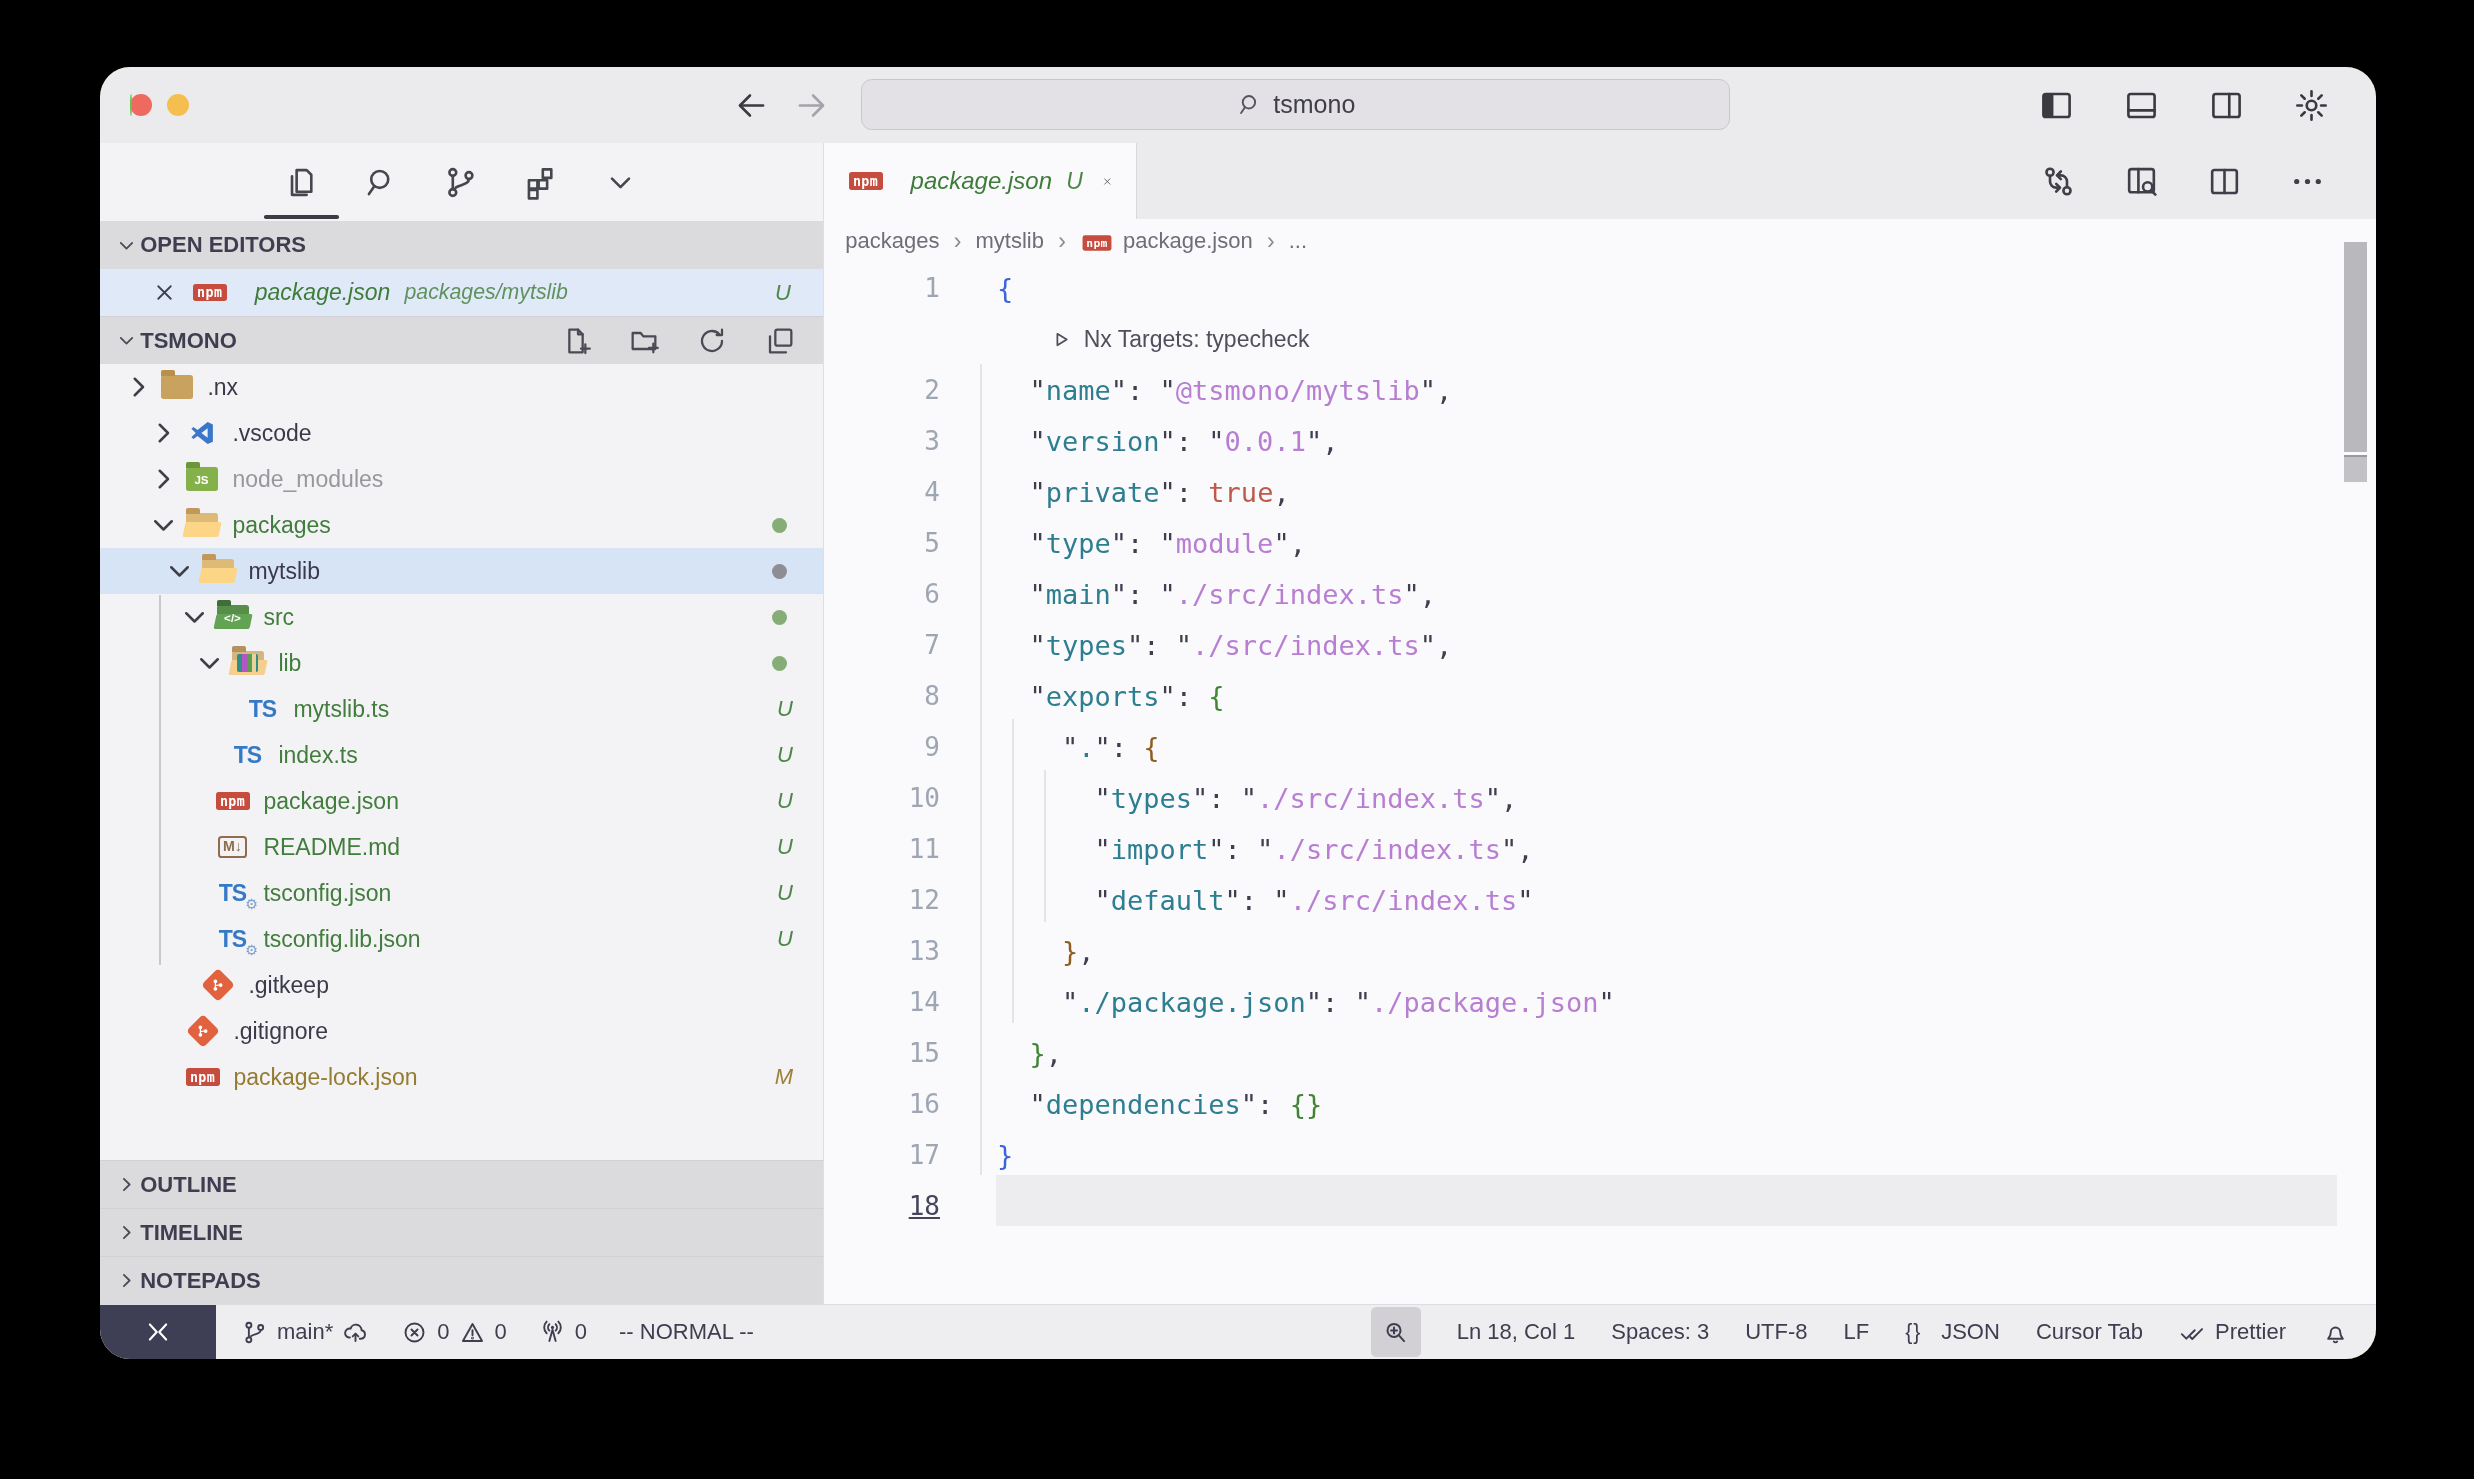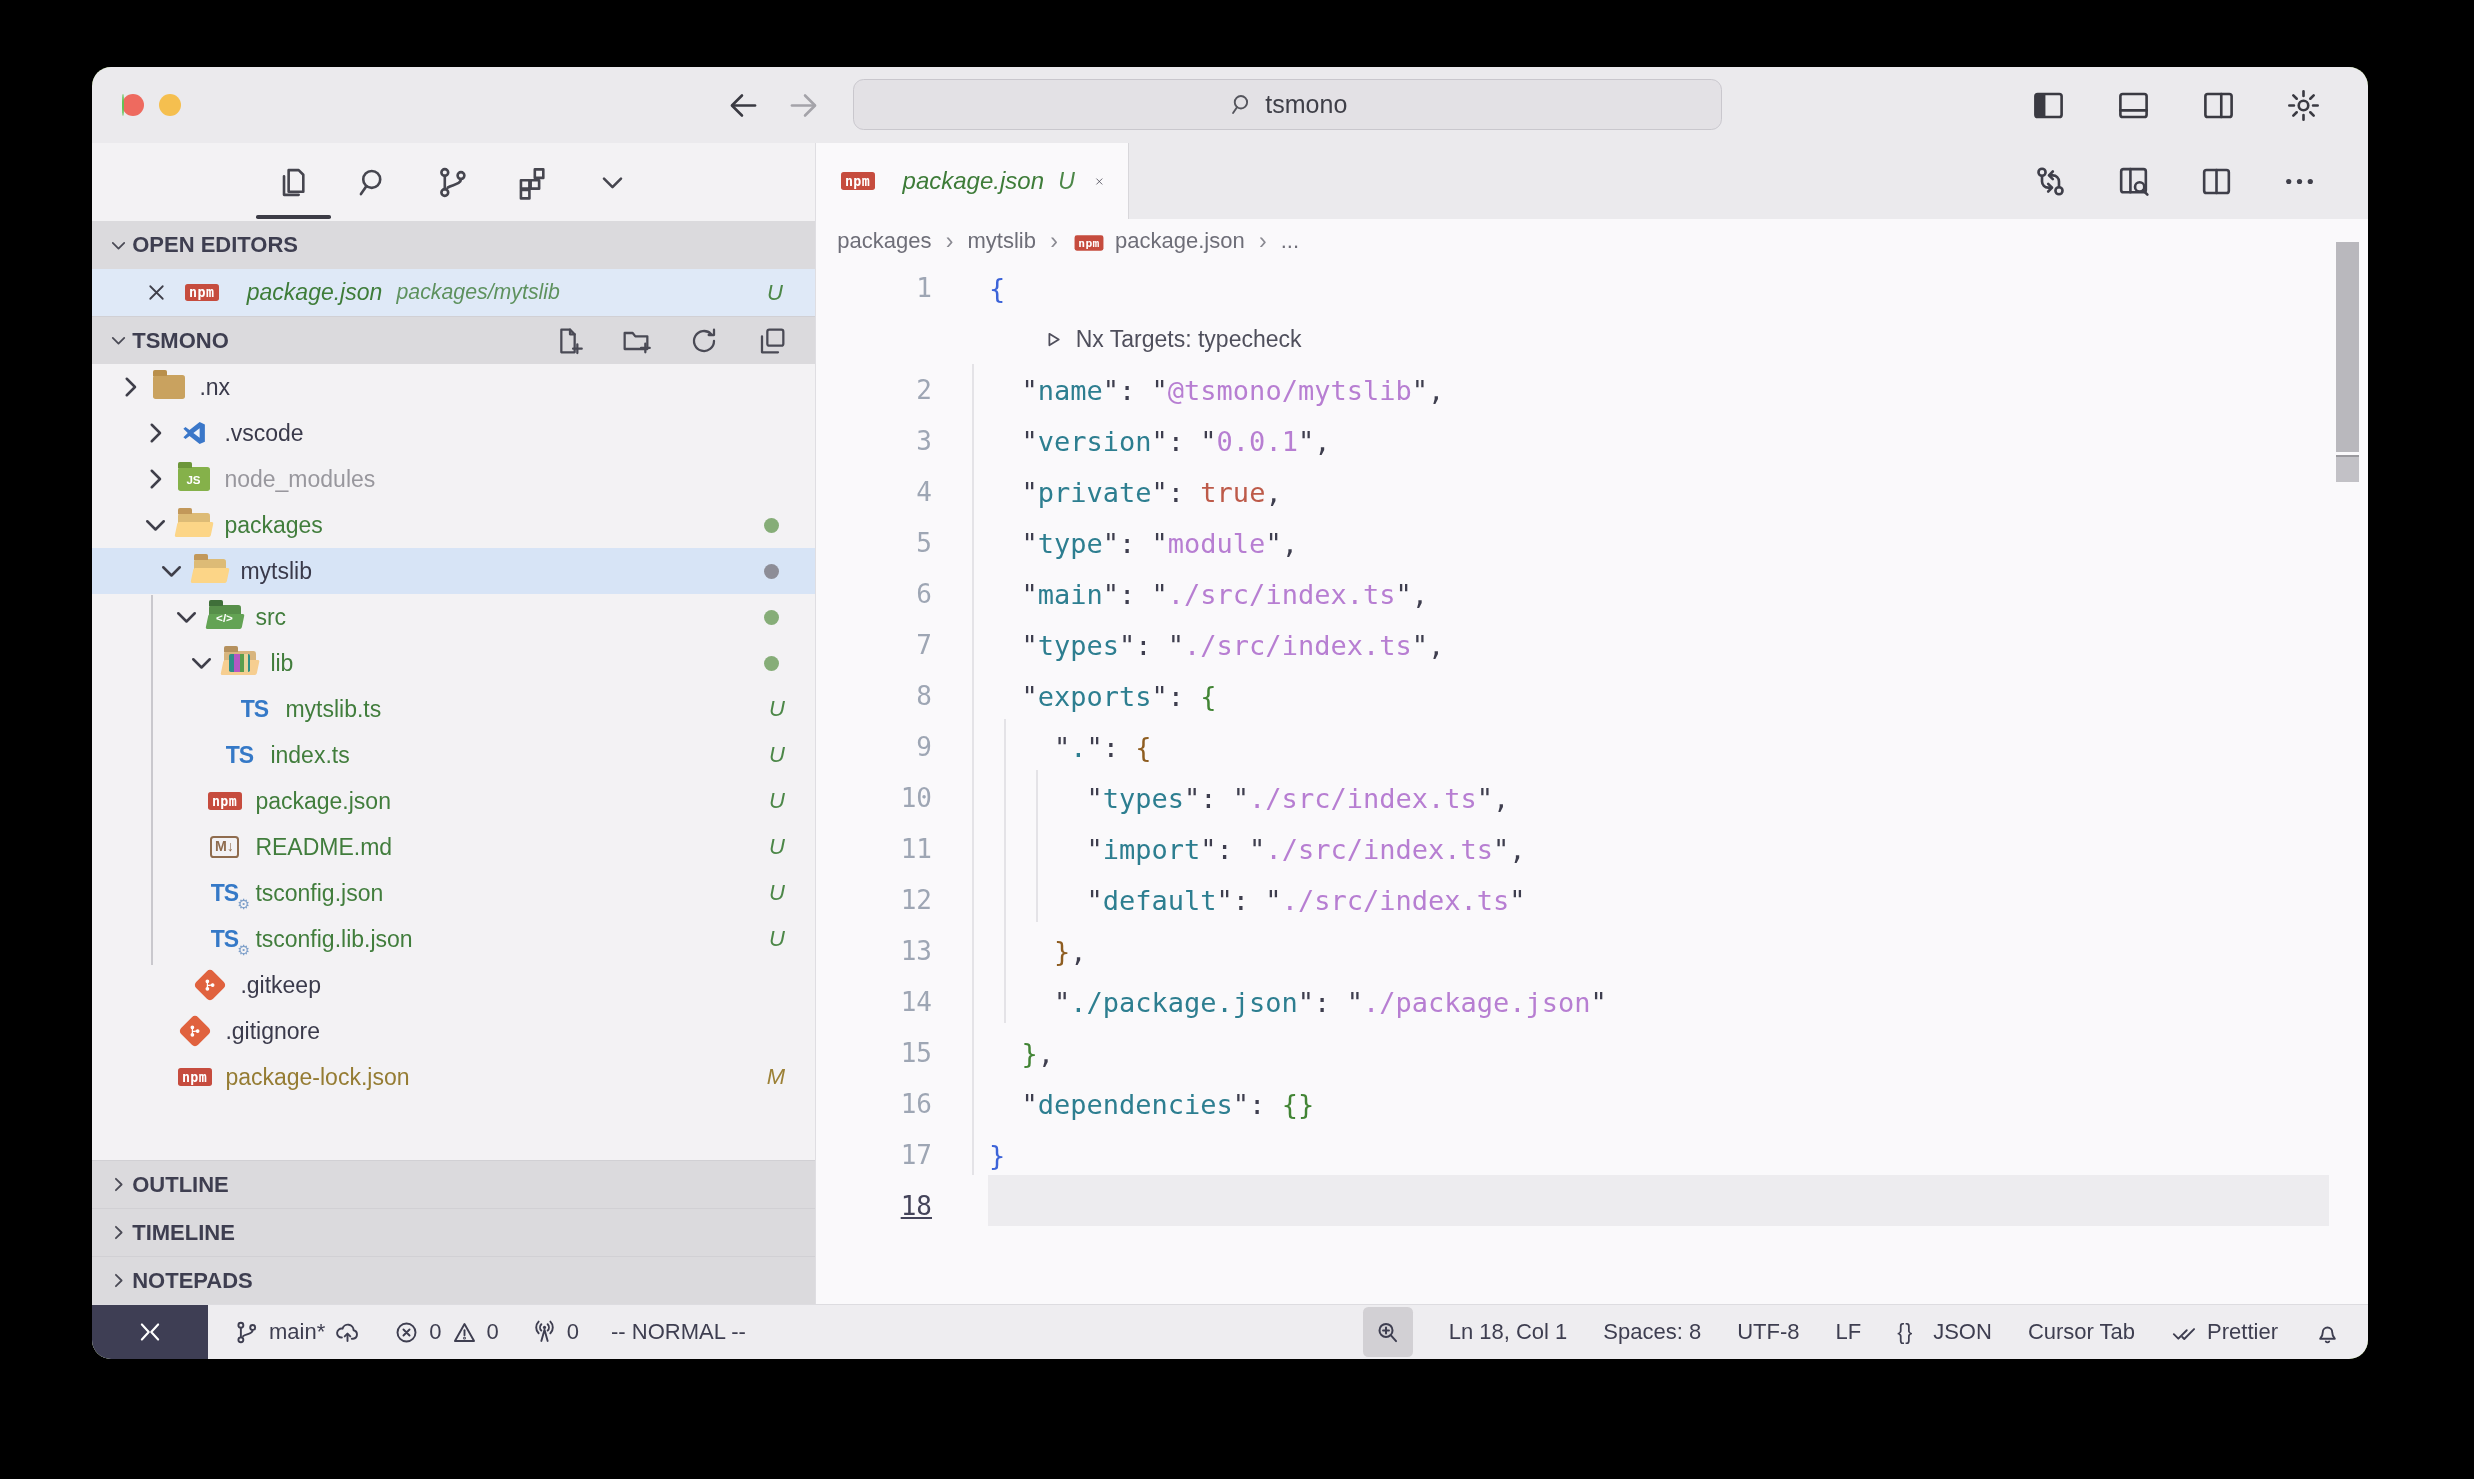--- a/index.html
+++ b/index.html
@@ -2,21 +2,21 @@
 <html style="font-size:14.2px"><head>
 <meta charset="utf-8">
 <style>
   html,body{margin:0;padding:0;width:2475px;height:1479px;background:#000;overflow:hidden;
     font-family:"Liberation Sans",sans-serif;}
   *{box-sizing:border-box;}
   svg{display:block;}
   .ic svg{width:100%;height:100%;fill:none;stroke:currentColor;stroke-width:1.7;stroke-linecap:round;stroke-linejoin:round;}
 
   
-  .window{position:absolute;left:92px;top:67px;width:2276px;height:1292px;border-radius:19px;
+  .window{position:absolute;left:100px;top:67px;width:2276px;height:1292px;border-radius:30px;
     background:#4d7c0f;overflow:hidden;color:#3c3c4d;box-shadow:0 18px 71px rgba(0,0,0,.6);}
 
   
   .titlebar{height:76px;background:#ebeaed;position:relative;display:flex;align-items:center;flex-shrink:0;}
   .traffic{display:flex;gap:15px;padding-left:30px;}
   .dot{width:22px;height:22px;border-radius:50%;}
   .dot.r{background:#ee6a5f;}.dot.y{background:#f5bf4f;}.dot.g{background:#61c454;}
   .nav{position:absolute;left:633px;top:19.6px;display:flex;gap:23px;}
   .nav .ic{width:37px;height:37px;}
   .nav .fwd{color:#a4a3a9;}
@@ -719,21 +719,21 @@
                 <path d="M15 14.5l4.5 5"></path>
                 <path d="M11 8v5M8.5 10.5h5"></path>
               </svg>
             </span>
           </div>
         </div>
         <div class="sb-group">
           <span>Ln 18, Col 1</span>
         </div>
         <div class="sb-group">
-          <span>Spaces: 8</span>
+          <span>Spaces: 3</span>
         </div>
         <div class="sb-group">
           <span>UTF-8</span>
         </div>
         <div class="sb-group">
           <span>LF</span>
         </div>
         <div class="sb-group">
           <span class="ic"><span class="tbrace">{}</span></span>
           <span>JSON</span>

